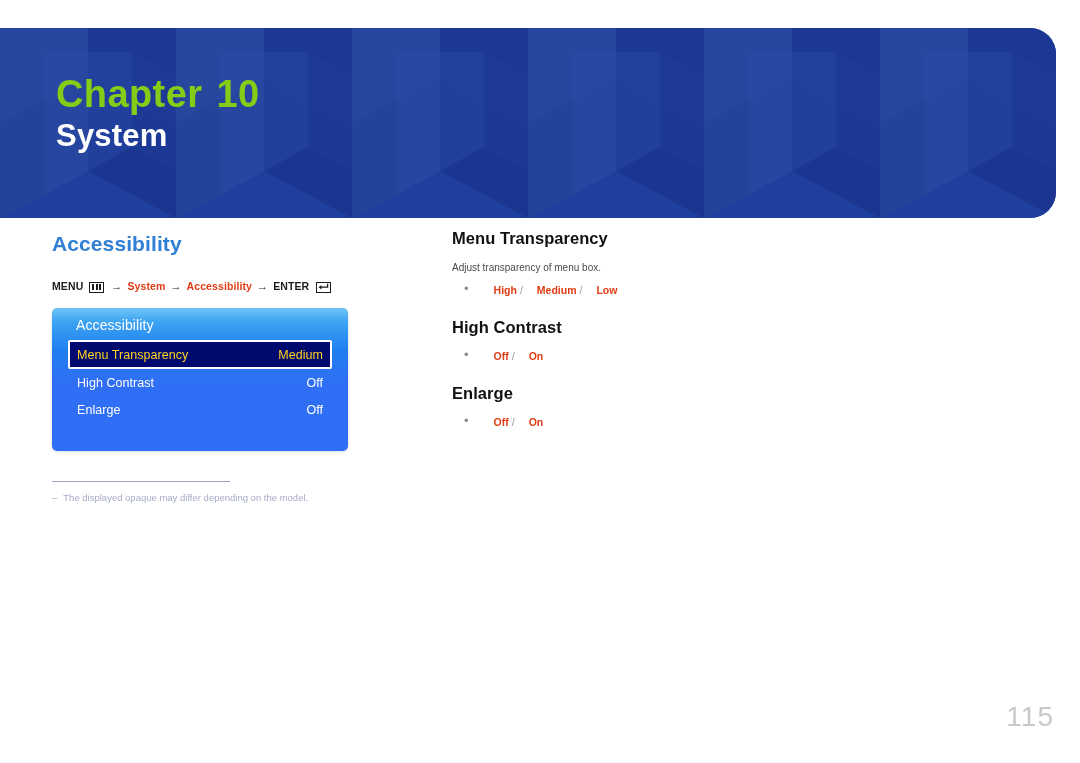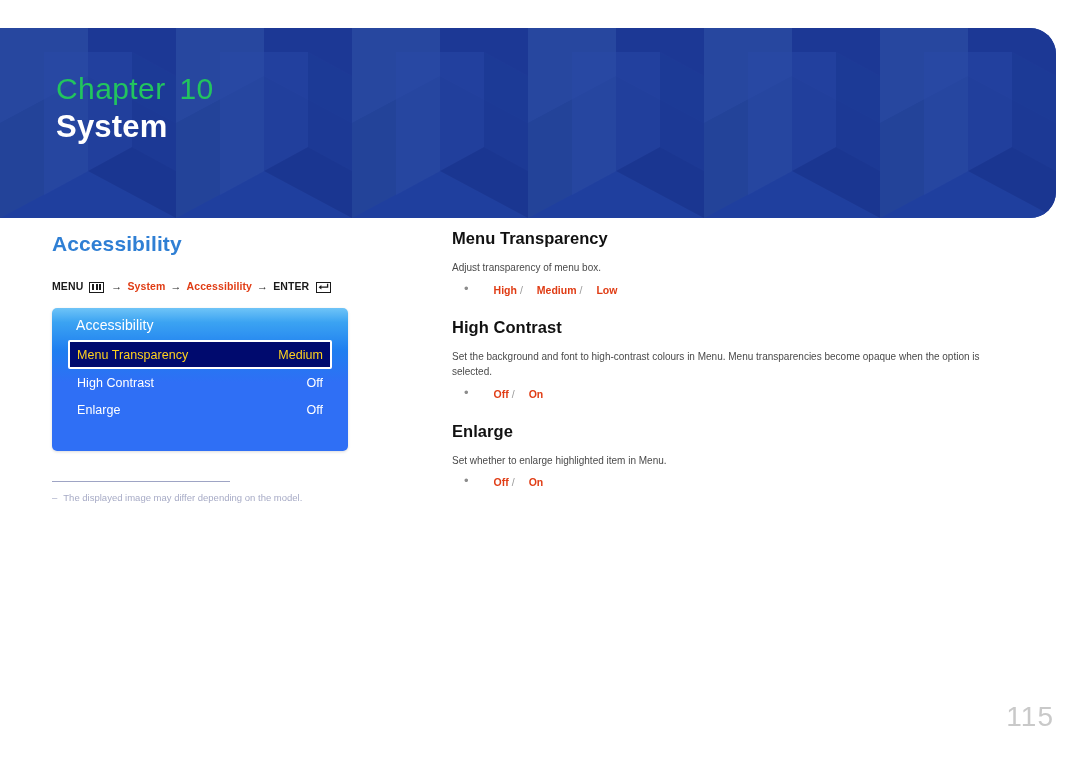--- a/index.html
+++ b/index.html
@@ -35,23 +35,23 @@
     width: 100%;
     height: 100%;
   }
   .chapter-title-wrap {
     position: absolute;
     left: 56px;
     top: 44px;
     z-index: 3;
   }
   .chapter-line1 {
-    font-size: 30px;
-    font-weight: normal;
-    color: #22c55e;
+    font-size: 38px;
+    font-weight: bold;
+    color: #84cc16;
     letter-spacing: 0.4px;
     line-height: 1.16;
     white-space: nowrap;
   }
   .chapter-line1 .chapter-num {
     margin-left: 14px;
   }
   .chapter-line2 {
     font-size: 31px;
     font-weight: bold;
@@ -332,48 +332,46 @@
           <span class="osd-label">Enlarge</span>
           <span class="osd-value">Off</span>
         </div>
       </div>
     </div>
 
     <div class="footnote">
       <hr>
       <div class="footnote-text">
         <span class="footnote-dash">–</span>
-        <span>The displayed image may differ depending on the model.</span>
+        <span>The displayed opaque may differ depending on the model.</span>
       </div>
     </div>
   </div>
 
   <div class="col-right">
 
     <div class="topic">
       <h3 class="topic-title">Menu Transparency</h3>
       <p class="topic-desc">Adjust transparency of menu box.</p>
       <div class="topic-options">
         <span class="opt-bullet">•</span>
         <span><span class="opt-item">High</span><span class="opt-sep">/</span><span class="opt-item">Medium</span><span class="opt-sep">/</span><span class="opt-item">Low</span></span>
       </div>
     </div>
 
     <div class="topic">
       <h3 class="topic-title">High Contrast</h3>
-      <p class="topic-desc">Set the background and font to high-contrast colours in Menu. Menu transparencies become opaque when the option is selected.</p>
       <div class="topic-options">
         <span class="opt-bullet">•</span>
         <span><span class="opt-item">Off</span><span class="opt-sep">/</span><span class="opt-item">On</span></span>
       </div>
     </div>
 
     <div class="topic">
       <h3 class="topic-title">Enlarge</h3>
-      <p class="topic-desc">Set whether to enlarge highlighted item in Menu.</p>
       <div class="topic-options">
         <span class="opt-bullet">•</span>
         <span><span class="opt-item">Off</span><span class="opt-sep">/</span><span class="opt-item">On</span></span>
       </div>
     </div>
 
   </div>
 </div>
 
 <div class="page-number">115</div>

